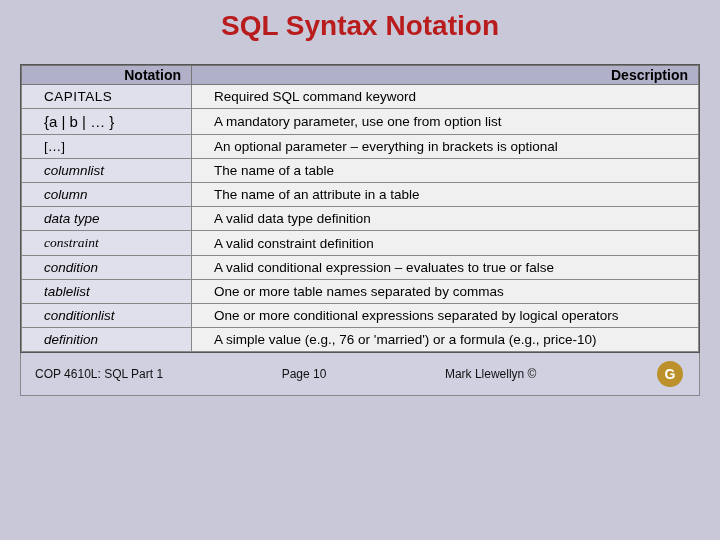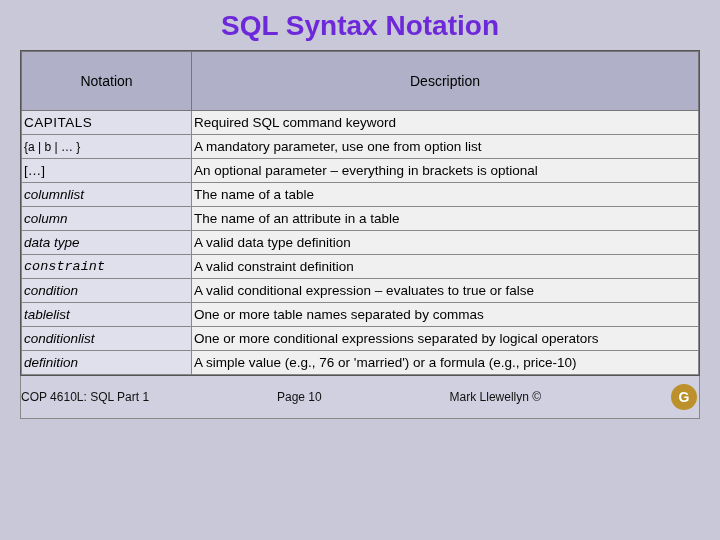--- a/index.html
+++ b/index.html
@@ -11,49 +11,49 @@
       font-family: Arial, sans-serif;
       display: flex;
       flex-direction: column;
       align-items: center;
       padding: 10px 20px;
     }
 
     h1 {
       font-size: 28px;
       font-weight: bold;
-      color: #6d28d9;
-      margin-bottom: 8px;
+      color: #b91c1c;
+      margin-bottom: 22px;
       align-self: center;
     }
 
     .table-container {
       width: 680px;
       border: 1px solid #555;
     }
 
     table {
       width: 100%;
       border-collapse: collapse;
       background: #f0f0f0;
       font-size: 13.5px;
     }
 
     thead tr th {
       background: #b0b0c8;
       border: 1px solid #777;
-      padding: 21px 10px;
-      text-align: center;
-      font-weight: normal;
+      padding: 1px 10px;
+      text-align: right;
+      font-weight: bold;
       font-size: 14px;
     }
 
     tbody tr td {
       border: 1px solid #888;
-      padding: 4px 2px;
+      padding: 4px 22px;
       vertical-align: middle;
     }
 
     tbody tr td:first-child {
       width: 170px;
       font-weight: normal;
       background: #e0e0ec;
     }
 
     tbody tr td:last-child {
@@ -67,21 +67,21 @@
       letter-spacing: 0.5px;
     }
 
     .notation-italics {
       font-style: italic;
       font-family: Arial, sans-serif;
     }
 
     .notation-braces {
       font-family: Arial, sans-serif;
-      font-size: 12px;
+      font-size: 15px;
     }
 
     .notation-brackets {
       font-family: Arial, sans-serif;
       font-size: 13.5px;
     }
 
     .notation-tablename {
       font-style: italic;
       font-family: Arial, sans-serif;
@@ -92,21 +92,21 @@
       font-family: Liberation Sans, sans-serif;
     }
 
     .notation-datatype {
       font-style: italic;
       font-family: Arial, sans-serif;
     }
 
     .notation-constraint {
       font-style: italic;
-      font-family: Liberation Mono, monospace;
+      font-family: Liberation Serif, serif;
     }
 
     .notation-condition {
       font-style: italic;
       font-family: Arial, sans-serif;
     }
 
     .notation-columnlist {
       font-style: italic;
       font-family: Arial, sans-serif;
@@ -129,21 +129,21 @@
     }
 
     .footer {
       width: 680px;
       background: #d0d0e0;
       border: 1px solid #888;
       border-top: none;
       display: flex;
       justify-content: space-between;
       align-items: center;
-      padding: 6px 0;
+      padding: 6px 14px;
       font-size: 12px;
       color: #111;
     }
 
     .footer-logo {
       width: 30px;
       height: 30px;
     }
   </style>
 </head>

